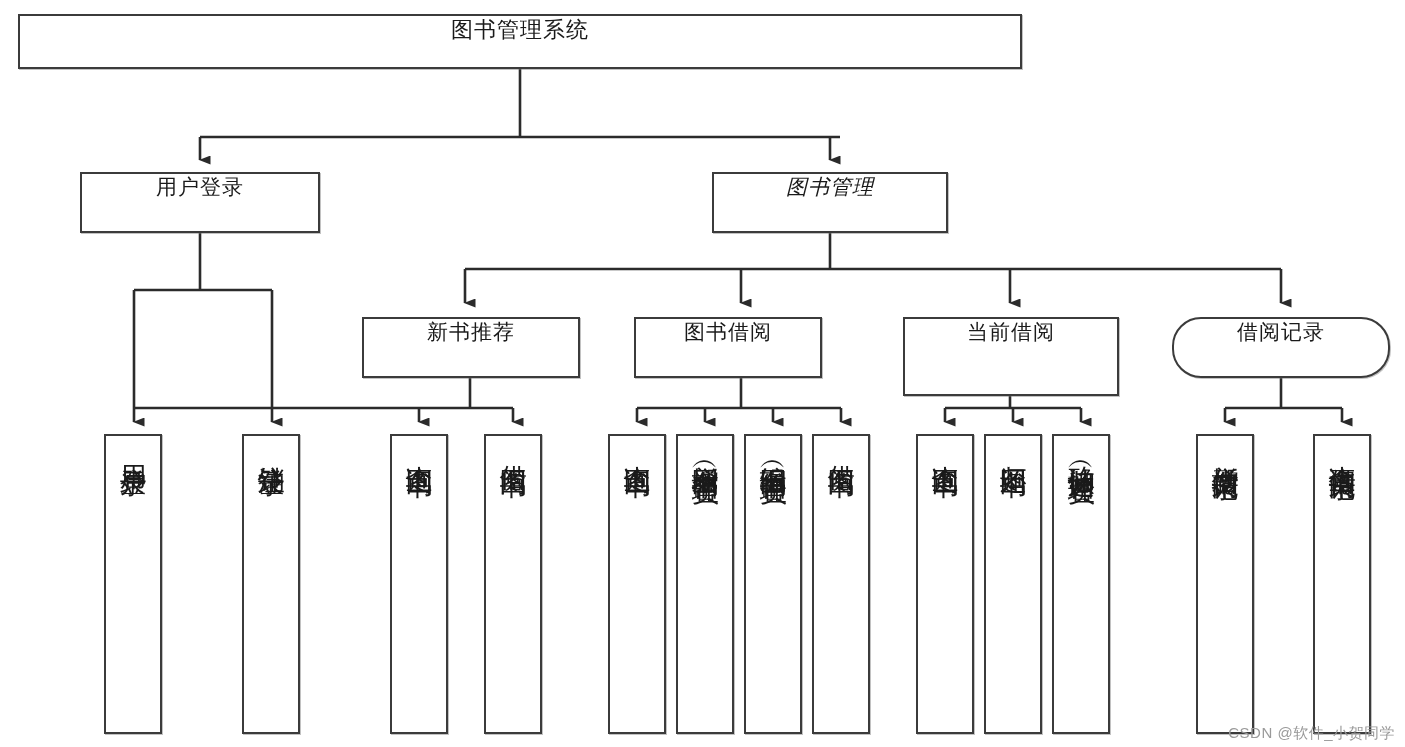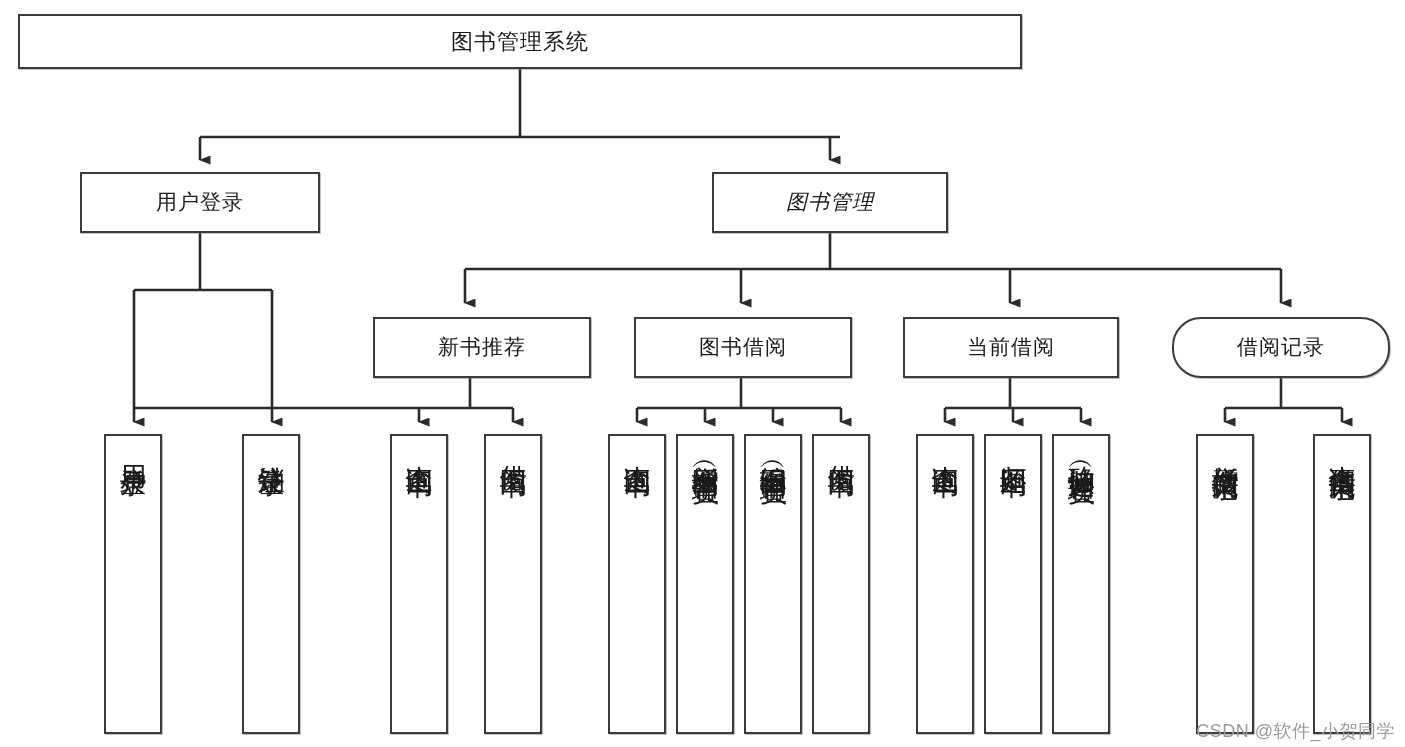--- a/index.html
+++ b/index.html
@@ -17,21 +17,21 @@
   svg#connectors{
     position:absolute;left:0;top:0;width:1405px;height:747px;
     pointer-events:none;
   }
   .node{
     position:absolute;
     box-sizing:border-box;
     background:#ffffff;
     border:2px solid #3b3b3b;
     display:flex;
-    align-items:center;
+    align-items:flex-start;
     justify-content:center;
     color:#1a1a1a;
     box-shadow:1px 1px 0 rgba(120,120,120,0.45);
   }
   .node .label{
     display:block;
     text-align:center;
     line-height:1.25;
     white-space:nowrap;
   }
@@ -52,21 +52,21 @@
     text-orientation:upright;
     font-size:27px;
     line-height:1.05;
     letter-spacing:2px;
     white-space:nowrap;
   }
   .watermark{
     position:absolute;
     right:10px;
     bottom:4px;
-    font-size:18px;
+    font-size:15px;
     color:#9a9a9a;
     letter-spacing:0.5px;
     white-space:nowrap;
     user-select:none;
   }
 </style>
 </head>
 <body>
 
 <div id="diagram-root">
@@ -125,27 +125,27 @@
     <span class="label">图书管理系统</span>
   </div>
 
   <div class="node horiz" style="left:80px;top:172px;width:240px;height:61px;">
     <span class="label">用户登录</span>
   </div>
   <div class="node horiz" style="left:712px;top:172px;width:236px;height:61px;font-style:italic;">
     <span class="label">图书管理</span>
   </div>
 
-  <div class="node horiz" style="left:373px;top:317px;width:218px;height:61px;">
+  <div class="node horiz" style="left:362px;top:317px;width:218px;height:61px;">
     <span class="label">新书推荐</span>
   </div>
-  <div class="node horiz" style="left:634px;top:317px;width:218px;height:61px;">
+  <div class="node horiz" style="left:634px;top:317px;width:188px;height:61px;">
     <span class="label">图书借阅</span>
   </div>
-  <div class="node horiz" style="left:903px;top:317px;width:216px;height:61px;">
+  <div class="node horiz" style="left:903px;top:317px;width:216px;height:79px;">
     <span class="label">当前借阅</span>
   </div>
   <div class="node horiz" style="left:1172px;top:317px;width:218px;height:61px;border-radius:29px;">
     <span class="label">借阅记录</span>
   </div>
 
   <div class="node vert" style="left:104px;top:434px;width:58px;height:300px;">
     <span class="label">用户登录</span>
   </div>
   <div class="node vert" style="left:242px;top:434px;width:58px;height:300px;">

